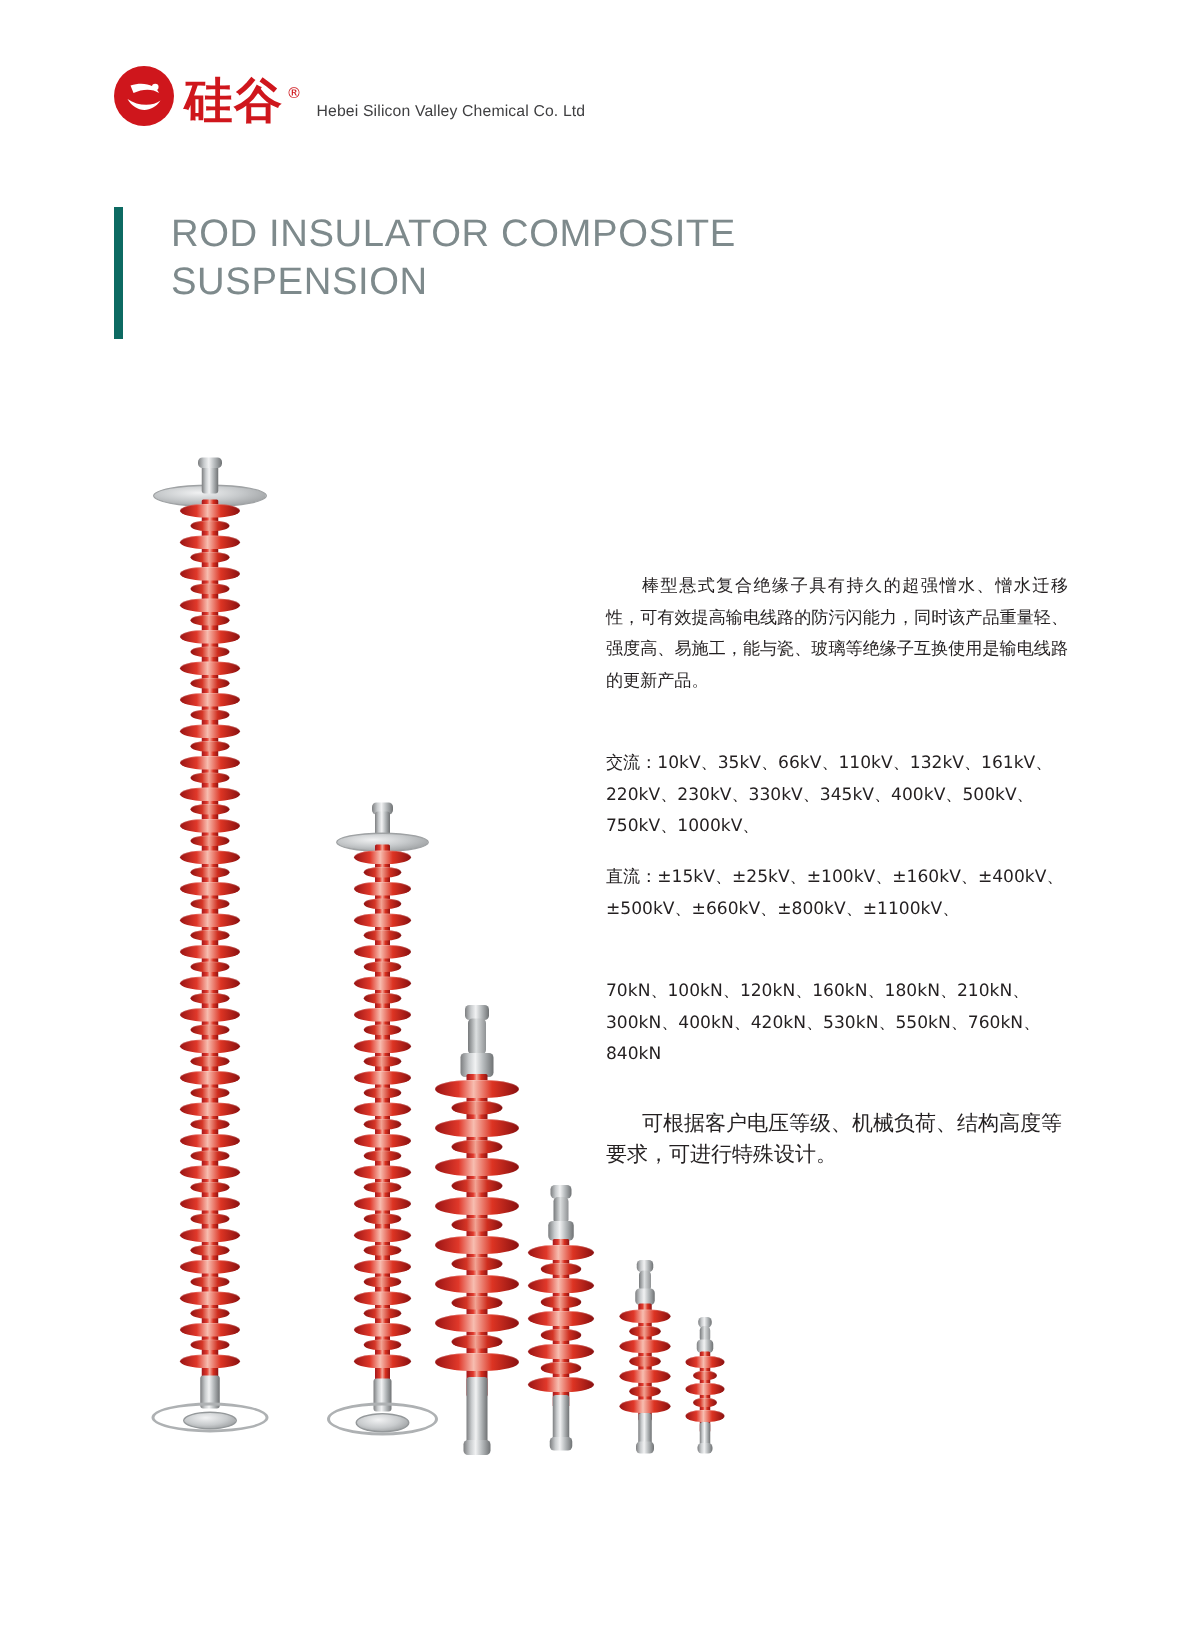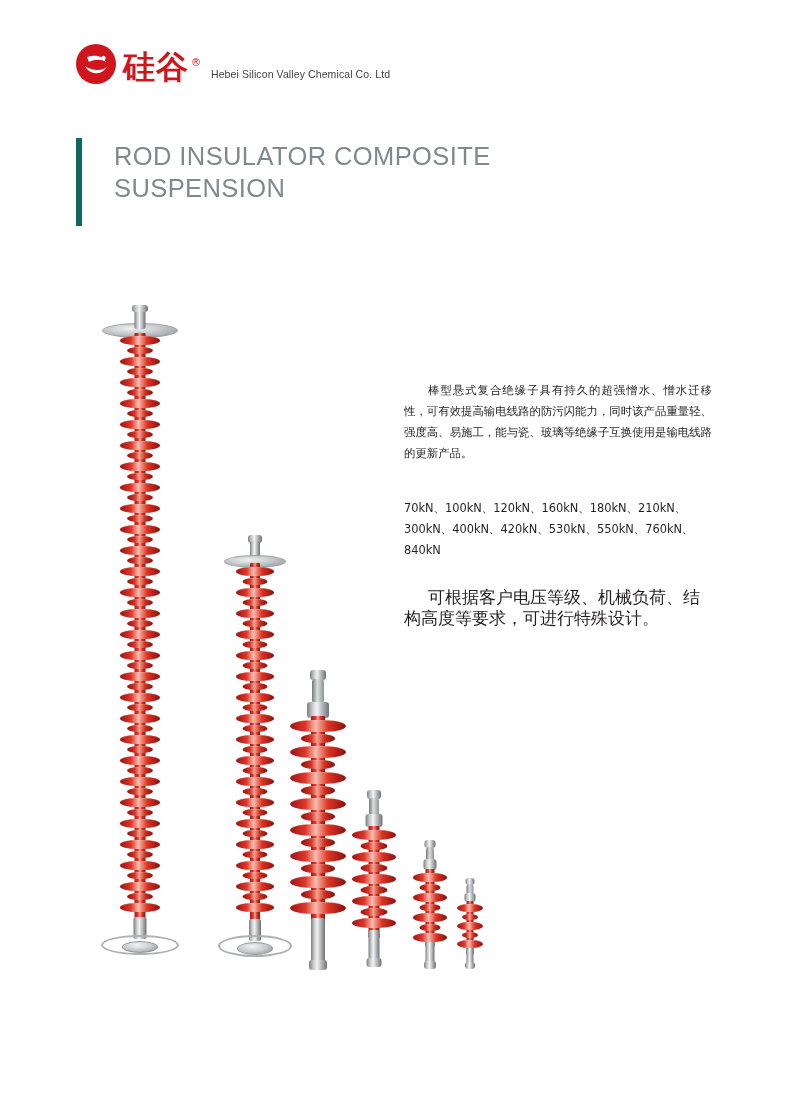--- a/index.html
+++ b/index.html
@@ -136,21 +136,21 @@
     font-size: 11.4px;
     line-height: 21px;
     color: #231f20;
   }
   .sec-p + .sec-p {
     margin-top: 13px;
   }
   .note {
     margin-top: 26px;
     font-family: "DejaVu Sans", "Liberation Sans", sans-serif;
-    font-size: 17px;
+    font-size: 14px;
     line-height: 21px;
     color: #231f20;
     text-indent: 24px;
   }
 
   
   .figure {
     position: absolute;
     left: 70px;
     top: 280px;
@@ -246,20 +246,22 @@
   <div class="title-en">
     <div>ROD INSULATOR COMPOSITE</div>
     <div>SUSPENSION</div>
   </div>
 </div>
 
 <div class="textcol">
   <div class="intro">棒型悬式复合绝缘子具有持久的超强憎水、憎水迁移性，可有效提高输电线路的防污闪能力，同时该产品重量轻、强度高、易施工，能与瓷、玻璃等绝缘子互换使用是输电线路的更新产品。</div>
 
   <div class="sec">
+    <div class="sec-p">交流：10kV、35kV、66kV、110kV、132kV、161kV、220kV、230kV、330kV、345kV、400kV、500kV、750kV、1000kV、</div>
+    <div class="sec-p">直流：±15kV、±25kV、±100kV、±160kV、±400kV、±500kV、±660kV、±800kV、±1100kV、</div>
   </div>
 
   <div class="sec">
     <div class="sec-p">70kN、100kN、120kN、160kN、180kN、210kN、300kN、400kN、420kN、530kN、550kN、760kN、840kN</div>
   </div>
 
   <div class="note">可根据客户电压等级、机械负荷、结构高度等要求，可进行特殊设计。</div>
 </div>
 
 <div class="figure">

